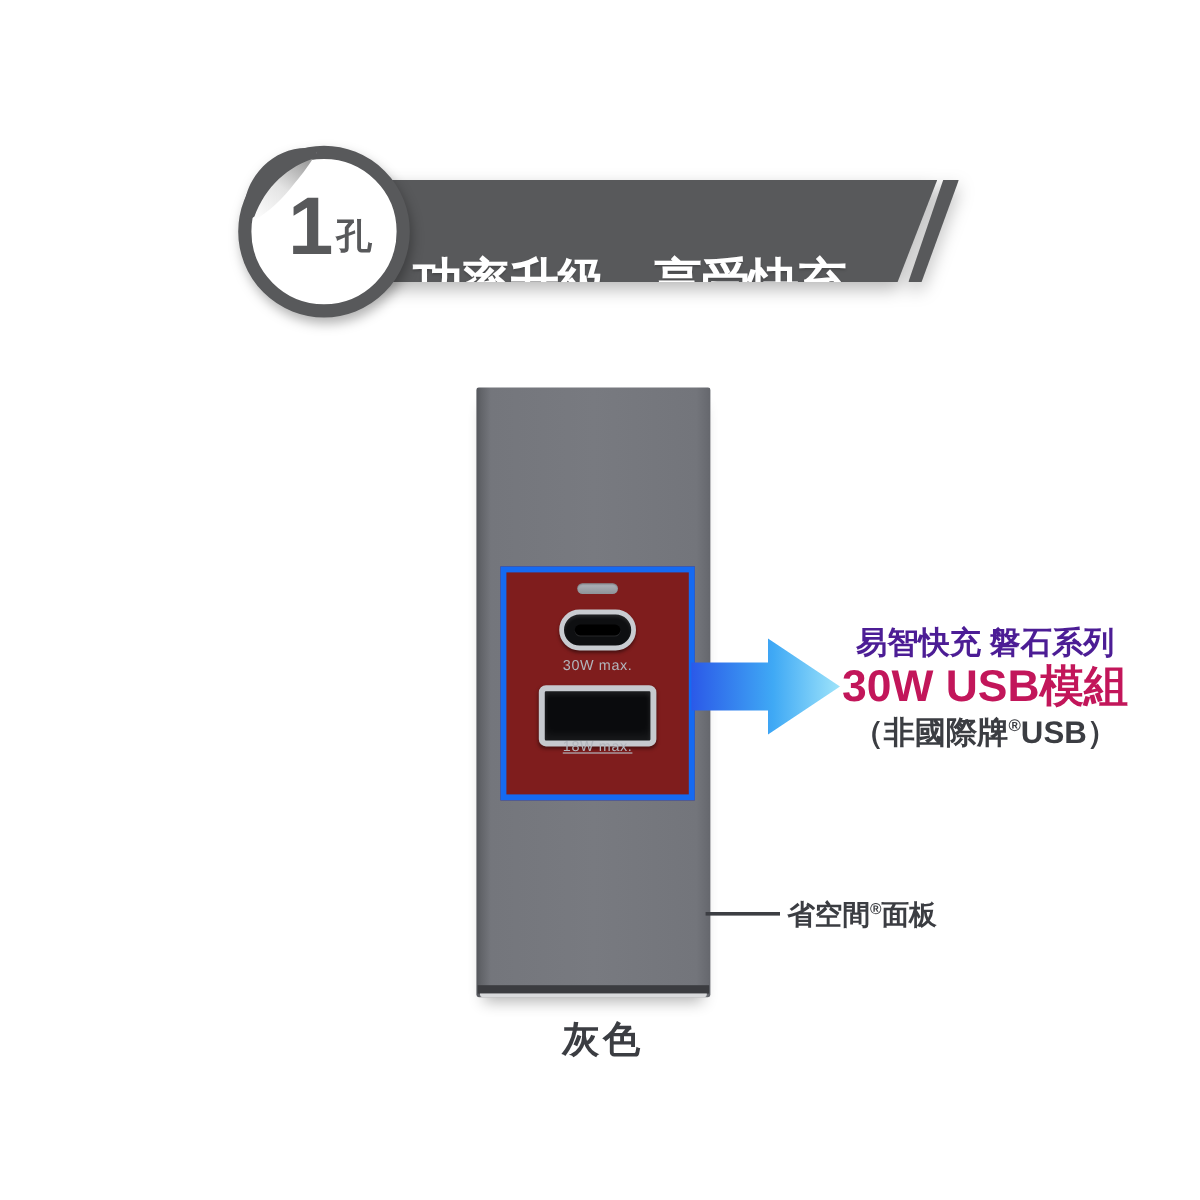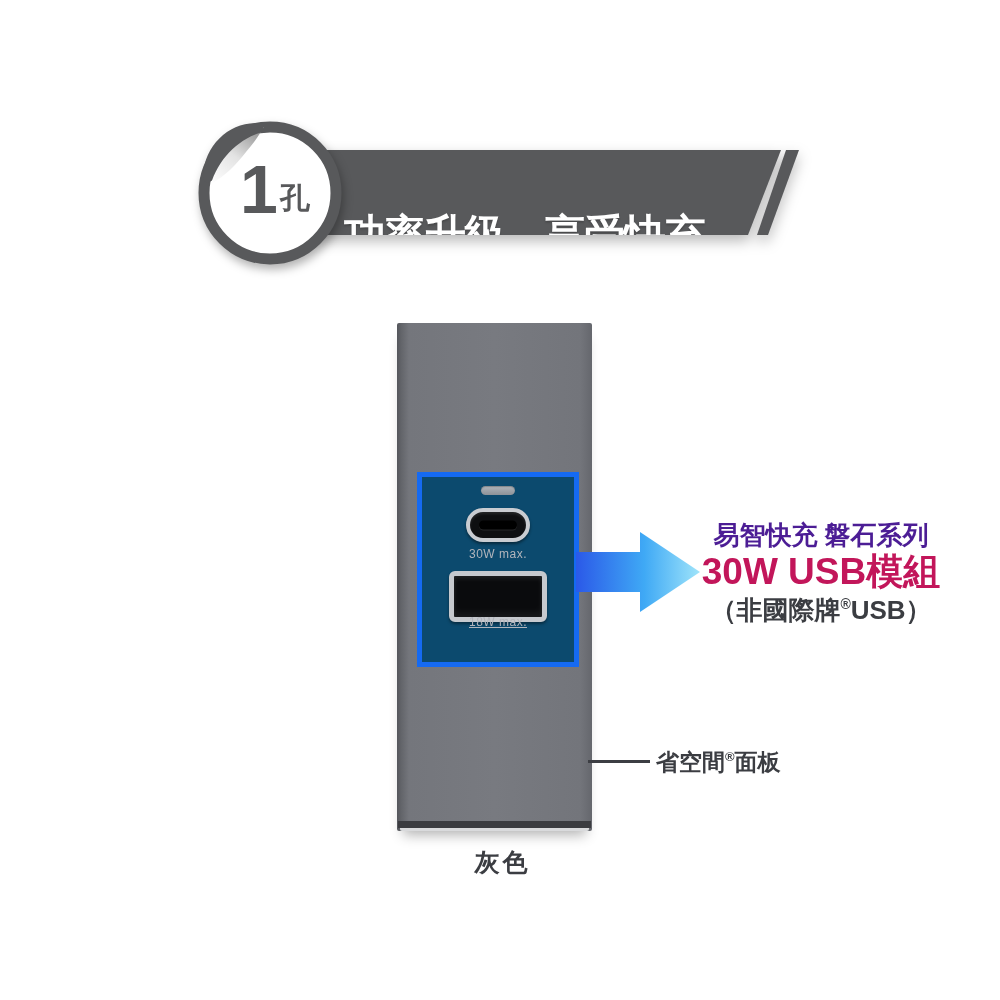--- a/index.html
+++ b/index.html
@@ -26,21 +26,21 @@
 
   
   .panel{position:absolute;left:397px;top:323px;width:195px;height:508px;border-radius:2px;
     background:linear-gradient(90deg,#54565c 0,#626469 4px,#74767c 12px,#787a80 50%,#73757b 94%,#65676d 100%);
     box-shadow:0 10px 12px -6px rgba(0,0,0,0.30);z-index:1;}
   .panel-edge-dark{position:absolute;left:1px;right:1px;bottom:3px;height:7px;background:#3b3c40;}
   .panel-edge-light{position:absolute;left:3px;right:3px;bottom:0;height:3px;background:#d9dadc;border-radius:0 0 2px 2px;}
 
   
   .module-box{position:absolute;left:417px;top:472px;width:162px;height:195px;box-sizing:border-box;
-    border:5px solid #156af2;background:#0c4a6e;z-index:2;}
+    border:5px solid #156af2;background:#7f1d1d;z-index:2;}
   .led{position:absolute;left:50%;top:9px;transform:translateX(-50%);width:34px;height:9px;border-radius:5px;
     background:linear-gradient(#b0b5bb,#8e9298);box-shadow:inset 0 1px 1px rgba(0,0,0,0.25);}
   .usb-c{position:absolute;left:50%;top:31px;transform:translateX(-50%);width:64px;height:34px;box-sizing:border-box;
     border:4px solid #c9ccd1;border-radius:17px;background:#0e0f11;
     box-shadow:0 2px 3px rgba(0,0,0,0.45),inset 0 2px 3px rgba(255,255,255,0.10);}
   .usb-c::after{content:"";position:absolute;left:50%;top:50%;transform:translate(-50%,-50%);
     width:38px;height:9px;border-radius:5px;background:#000;box-shadow:0 1px 0 rgba(255,255,255,0.10);}
   .port-label{position:absolute;left:0;width:100%;text-align:center;font-size:12px;color:#b2b5bc;letter-spacing:0.5px;}
   .label-c{top:70px;}
   .usb-a{position:absolute;left:50%;top:94px;transform:translateX(-50%);width:98px;height:51px;box-sizing:border-box;
@@ -59,21 +59,21 @@
   .reg-mark{font-size:14px;vertical-align:super;line-height:0;}
 
   
   .callout-line{position:absolute;left:588px;top:760px;width:62px;height:3px;background:#3c3e43;z-index:3;}
   .callout-text{position:absolute;left:656px;top:747px;font-size:23px;font-weight:600;color:#3b3d42;
     white-space:nowrap;z-index:3;text-align:center;}
   .callout-text .reg-mark{font-size:13px;}
 
   
   .color-label{position:absolute;left:445px;top:846px;width:115px;text-align:center;
-    font-size:25px;font-weight:700;letter-spacing:3px;color:#3b3d42;z-index:3;}
+    font-size:31px;font-weight:700;letter-spacing:3px;color:#3b3d42;z-index:3;}
 </style>
 </head>
 <body>
 
 <div class="canvas">
 
   <div class="banner-wrap">
     <div class="banner">
       <span class="banner-title">功率升級、享受快充</span>
     </div>

